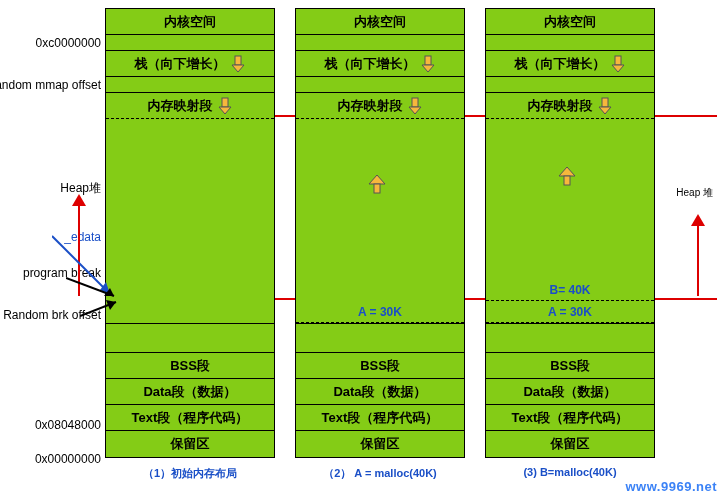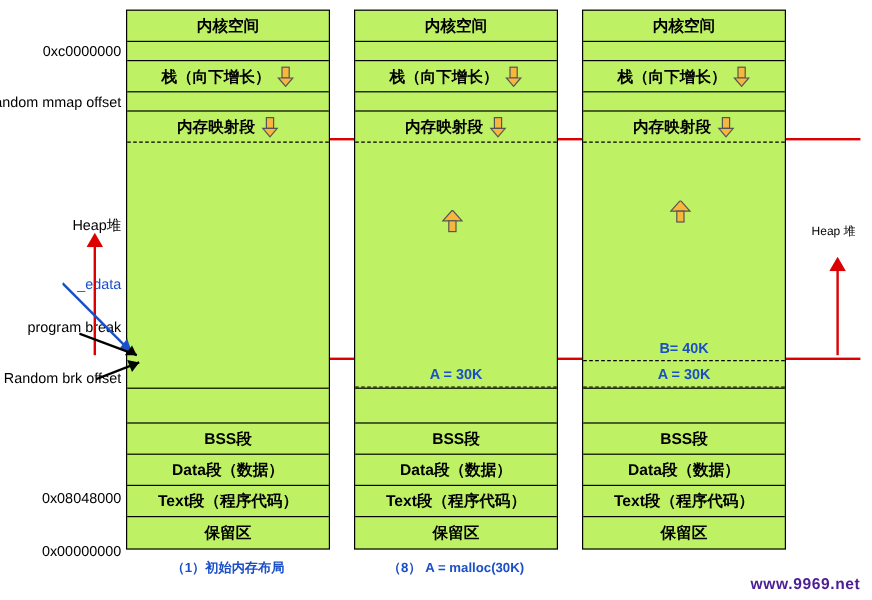--- a/index.html
+++ b/index.html
@@ -1,49 +1,49 @@
 <!DOCTYPE html>
 <html><head>
 <meta charset="utf-8">
 <style>
   * { box-sizing: border-box; }
   body { margin:0; font-family: "Microsoft YaHei", Arial, sans-serif; font-size:13px; background:#fff; }
   .stage { position:relative; width:727px; height:500px; padding:8px 10px 8px 105px; }
   .cols { display:flex; gap:20px; position:relative; z-index:2; }
   .col { width:170px; display:flex; flex-direction:column; align-items:stretch; }
-  .box { border:1.5px solid #000; background:#bef264; }
+  .box { border:1.5px solid #000; background:#84cc16; }
   .row { border-bottom:1.5px solid #000; height:26px; display:flex; align-items:center; justify-content:center; font-weight:600; position:relative; }
   .row.dash { border-bottom:1.5px dashed #000; }
   .row.last { border-bottom:none; }
   .gap-lg { flex:1 1 auto; }
   .arrow-down { width:16px; height:18px; display:inline-flex; align-items:center; justify-content:center; margin-left:4px; }
   .caption { text-align:center; color:#1a4fc7; font-weight:700; margin-top:8px; font-size:11px; }
   .left-lbl { position:absolute; right:calc(100% - 105px + 4px); font-weight:400; font-size:12px; white-space:nowrap; }
   .blue { color:#1a4fc7; }
   .red-line { position:absolute; left:105px; right:10px; height:0; border-top:2px solid #d00; z-index:1; }
   .heap-label { position:absolute; font-weight:400; font-size:10px; }
   .up-svg svg, .arrow-down svg, .arrow-up svg { display:block; }
   .alloc { font-size:12px; font-weight:700; color:#1a4fc7; }
   .edata { position:absolute; font-size:12px; font-weight:700; color:#1a4fc7; }
-  .wm { position:absolute; right:10px; bottom:6px; color:#4c1d95; font-size:13px; font-weight:600; letter-spacing:.5px; }
+  .wm { position:absolute; right:10px; bottom:6px; color:#3b82f6; font-size:13px; font-weight:600; letter-spacing:.5px; }
   .arrow-shaft { position:absolute; width:2px; background:#d00; }
   .hdr-up { position:absolute; }
 </style>
 </head>
 <body>
 
 <div class="stage">
 
   <div class="left-lbl" style="top:36px">0xc0000000</div>
   <div class="left-lbl" style="top:78px">Random mmap offset</div>
   <div class="left-lbl" style="top:180px">Heap堆</div>
   <div class="left-lbl blue" style="top:230px">_edata</div>
   <div class="left-lbl" style="top:266px;line-height:14px">program break</div>
   <div class="left-lbl" style="top:308px;line-height:14px">Random brk offset</div>
-  <div class="left-lbl" style="top:408px">0x08048000</div>
+  <div class="left-lbl" style="top:418px">0x08048000</div>
   <div class="left-lbl" style="top:452px">0x00000000</div>
 
   <div class="red-line" style="top:115px"></div>
   <div class="red-line" style="top:298px"></div>
 
   <div class="heap-label" style="right:14px; top:186px; text-align:center;">Heap 堆</div>
   <div class="arrow-shaft" style="right:28px; top:222px; height:74px;"></div>
   <svg style="position:absolute;right:22px;top:214px" width="14" height="12">
       <polygon points="7,0 14,12 0,12" fill="#d00"></polygon>
     </svg>
@@ -131,21 +131,21 @@
               </svg></span>
         </div>
         <div class="row dash alloc" style="height:22px;justify-content:center">A = 30K</div>
         <span class="edata" style="left:300px;top:262px">_edata</span>
         <div style="height:30px;border-top:1.5px solid #000;border-bottom:1.5px solid #000"></div>
         <div class="row">BSS段</div>
         <div class="row">Data段（数据）</div>
         <div class="row">Text段（程序代码）</div>
         <div class="row last">保留区</div>
       </div>
-      <div class="caption">（8） A = malloc(30K)</div>
+      <div class="caption">（2） A = malloc(40K)</div>
     </div>
 
     <div class="col">
       <div class="box" style="height:450px;display:flex;flex-direction:column;position:relative;">
         <div class="row">内核空间</div>
         <div class="row" style="height:16px"></div>
         <div class="row">
           <span>栈（向下增长）</span>
           <span class="arrow-down">
               <svg width="16" height="18">
@@ -172,17 +172,18 @@
         </div>
 
         <div class="row dash alloc" style="height:22px">B= 40K</div>
         <div class="row dash alloc" style="height:22px">A = 30K</div>
         <div style="height:30px;border-top:1.5px solid #000;border-bottom:1.5px solid #000"></div>
         <div class="row">BSS段</div>
         <div class="row">Data段（数据）</div>
         <div class="row">Text段（程序代码）</div>
         <div class="row last">保留区</div>
       </div>
+      <div class="caption">(3)  B=malloc(40K)</div>
     </div>
   </div>
 
   <div class="wm">www.9969.net</div>
 </div>
 
 </body></html>

